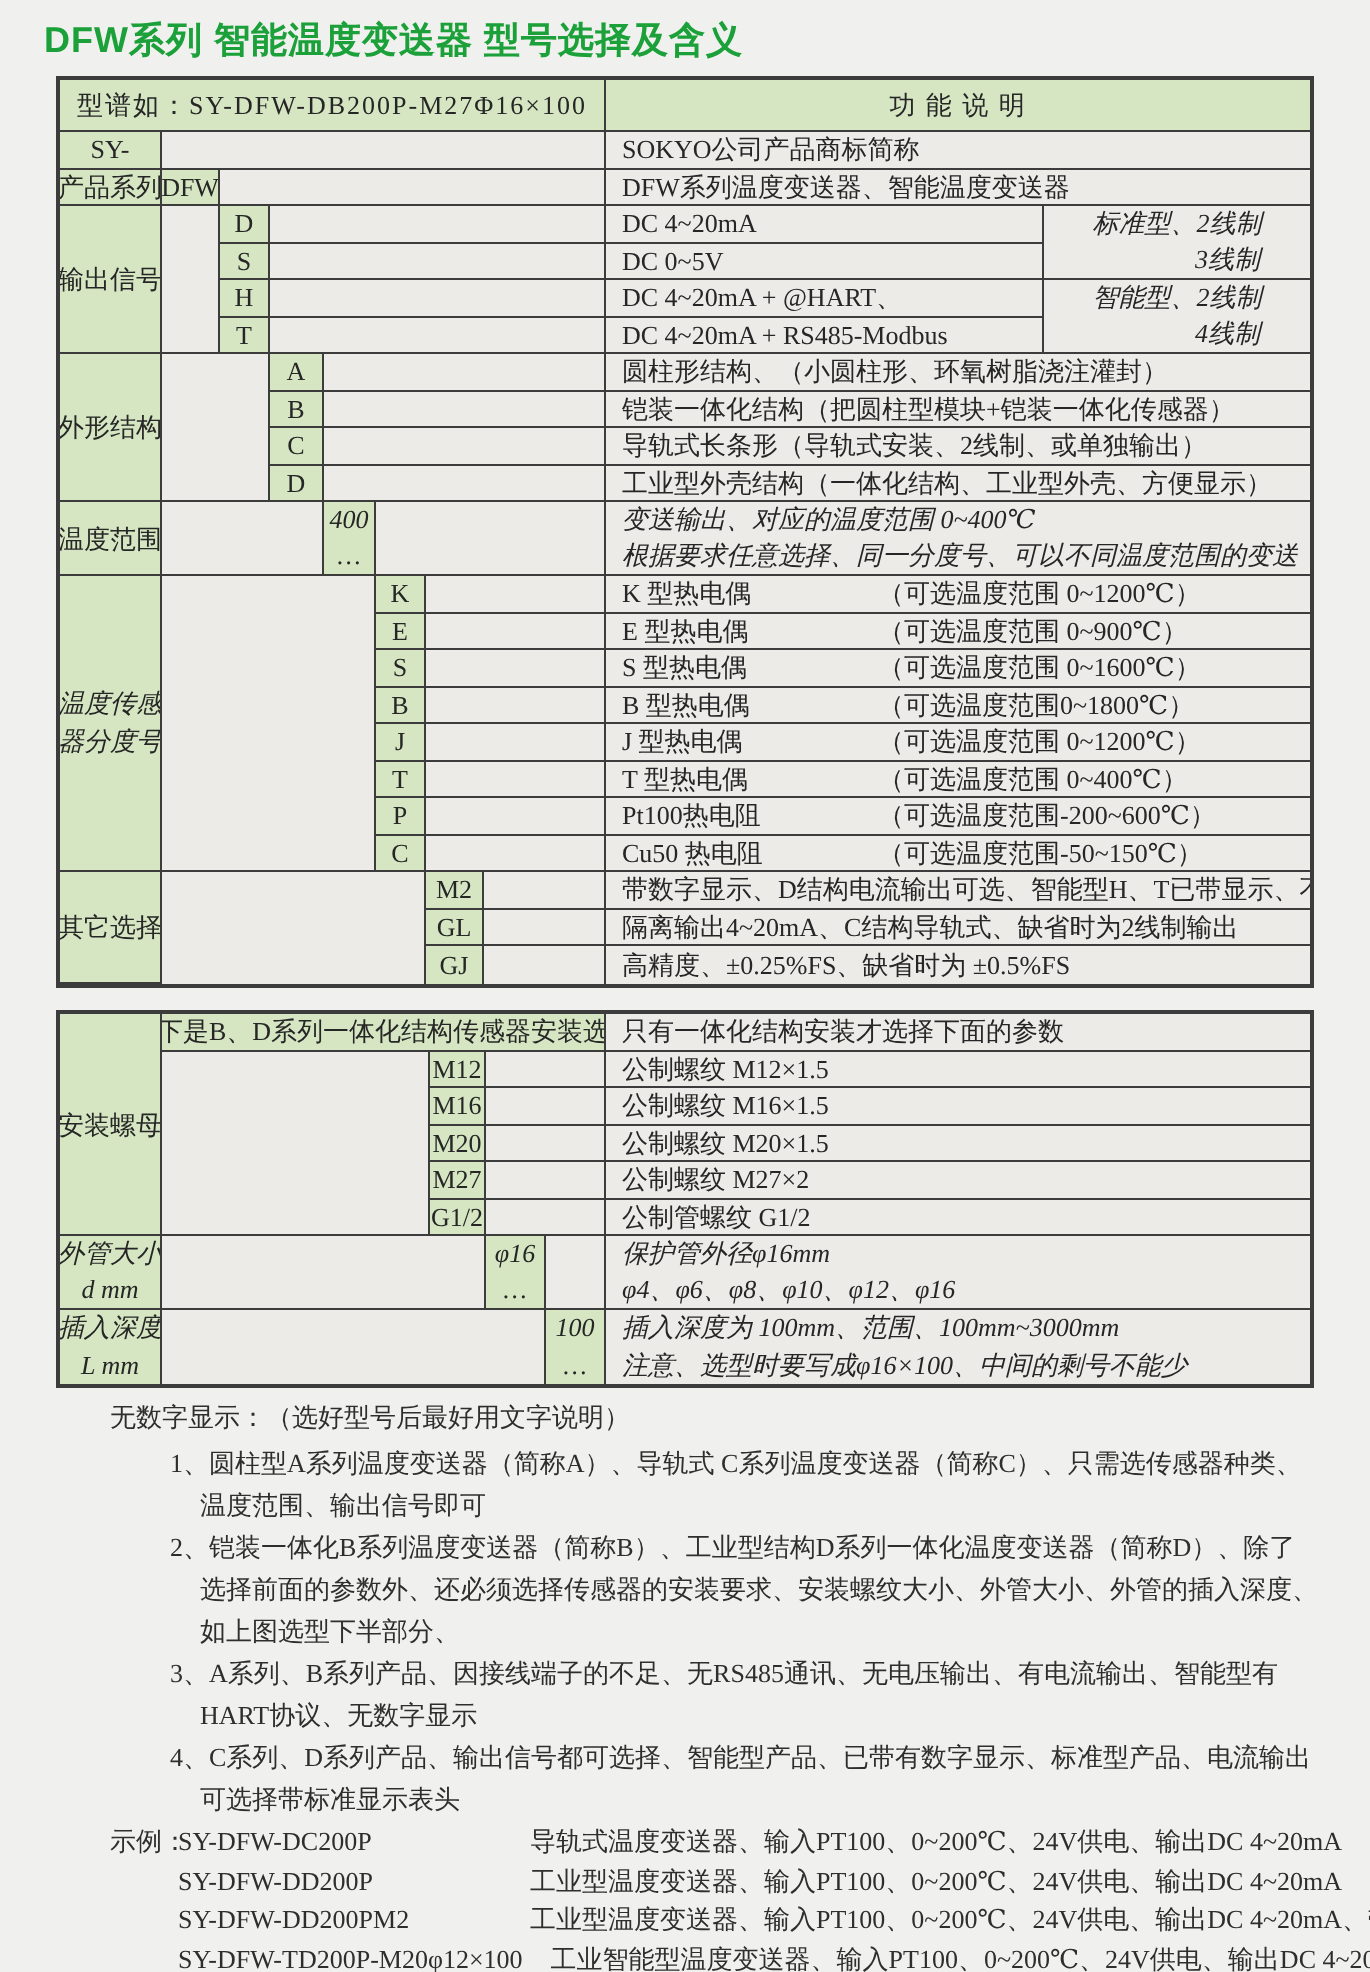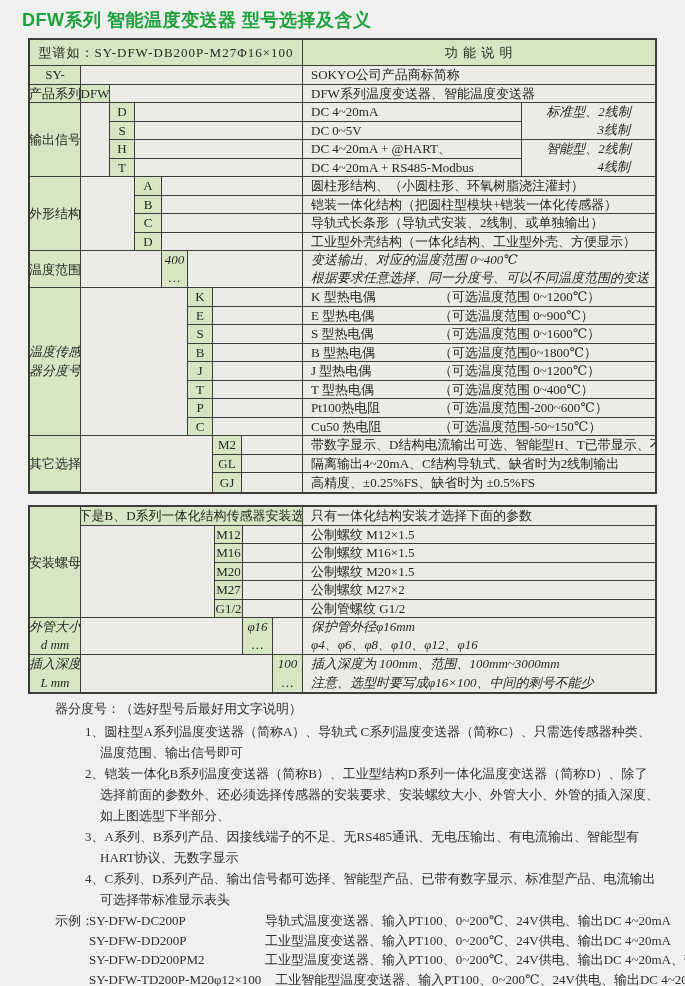--- a/index.html
+++ b/index.html
@@ -246,21 +246,21 @@
     <div>100</div>
     <div>…</div>
   </div>
   <div class="c w col nr nb" style="grid-area:9/6/11/7">
     <div class="l2">插入深度为 100mm、范围、100mm~3000mm</div>
     <div class="l2">注意、选型时要写成φ16×100、中间的剩号不能少</div>
   </div>
 </div>
 
 <div class="notes">
-  <div class="nh">器分度号：（选好型号后最好用文字说明）</div>
+  <div class="nh">无数字显示：（选好型号后最好用文字说明）</div>
   <div class="ni">1、圆柱型A系列温度变送器（简称A）、导轨式 C系列温度变送器（简称C）、只需选传感器种类、温度范围、输出信号即可</div>
   <div class="ni">2、铠装一体化B系列温度变送器（简称B）、工业型结构D系列一体化温度变送器（简称D）、除了选择前面的参数外、还必须选择传感器的安装要求、安装螺纹大小、外管大小、外管的插入深度、如上图选型下半部分、</div>
   <div class="ni">3、A系列、B系列产品、因接线端子的不足、无RS485通讯、无电压输出、有电流输出、智能型有HART协议、无数字显示</div>
   <div class="ni">4、C系列、D系列产品、输出信号都可选择、智能型产品、已带有数字显示、标准型产品、电流输出可选择带标准显示表头</div>
   <div class="exs">
     <div class="exrow">
       <span class="exlabel">示例：</span>
       <span class="exmodel">SY-DFW-DC200P</span>
       <span>导轨式温度变送器、输入PT100、0~200℃、24V供电、输出DC 4~20mA</span>
     </div>

